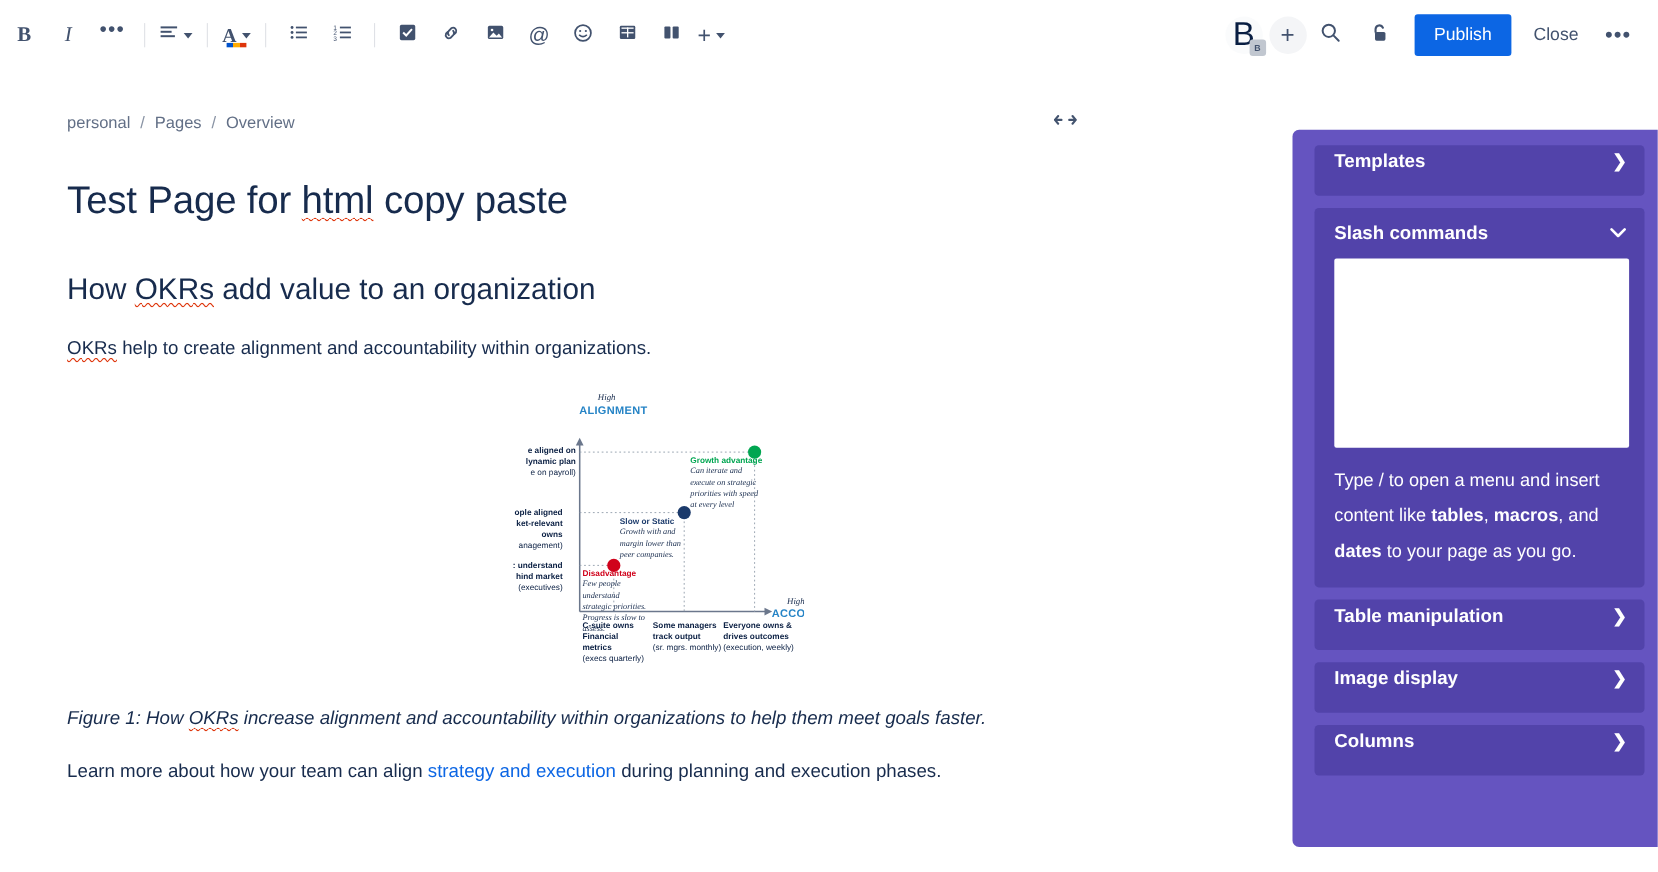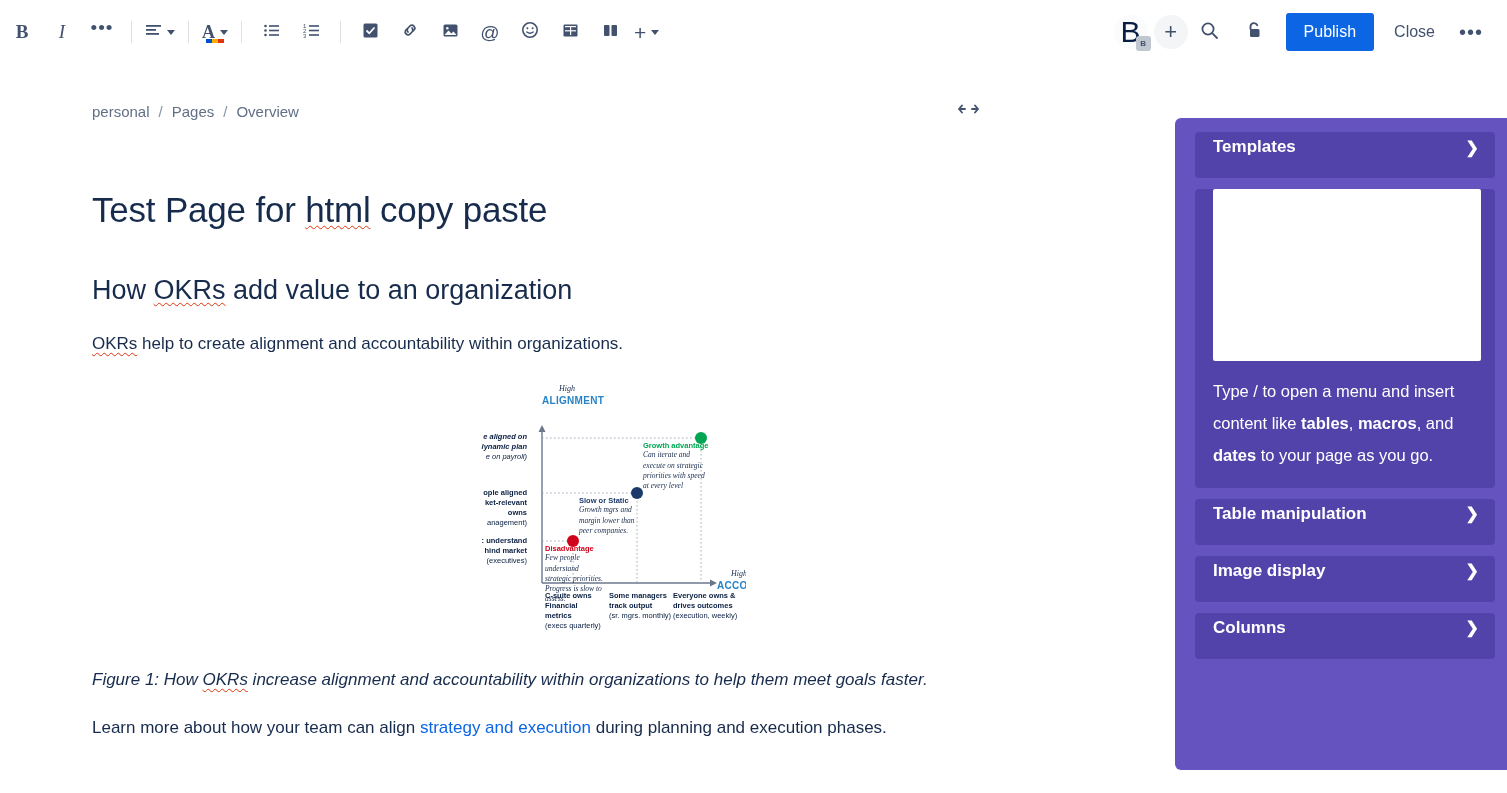--- a/index.html
+++ b/index.html
@@ -106,38 +106,38 @@
     background: transparent; border: none; color: #42526E;
     font-size: 20px; cursor: pointer; padding: 0 10px;
     letter-spacing: 1px; line-height: 8px;
   }
 
   
   .content {
     position: absolute; top: 64px; left: 0;
     width: 1160px; height: 729px;
     background: #fff;
-    padding: 36px 60px 0 92px;
+    padding: 36px 60px 0 61px;
   }
   .bc-row { display: flex; align-items: center; height: 22px; }
   .breadcrumb {
     display: flex; align-items: center;
     font-size: 15px; color: #626F86;
   }
   .breadcrumb .crumb { cursor: pointer; }
   .breadcrumb .sep { margin: 0 9px; color: #8993A4; }
   .width-toggle {
     margin-left: auto; margin-right: 116px;
     color: #44546F; cursor: pointer;
     display: flex; align-items: center;
   }
 
   h1.page-title {
     font-size: 35px; font-weight: 400;
-    color: #172B4D; margin: 68px 0 0 0;
+    color: #172B4D; margin: 41px 0 0 0;
     letter-spacing: -0.2px;
   }
   h2.section-title {
     font-size: 27px; font-weight: 400;
     color: #172B4D; margin: 45px 0 0 0;
   }
   p.body-text {
     font-size: 17px; color: #172B4D;
     margin: 26px 0 0 0; line-height: 1.45;
   }
@@ -452,21 +452,21 @@
 
           <line x1="131" y1="57" x2="290" y2="57" stroke="#9AA5B1" stroke-width="0.9" stroke-dasharray="1.6 2.4"></line>
           <line x1="131" y1="112" x2="226" y2="112" stroke="#9AA5B1" stroke-width="0.9" stroke-dasharray="1.6 2.4"></line>
           <line x1="131" y1="160" x2="162" y2="160" stroke="#9AA5B1" stroke-width="0.9" stroke-dasharray="1.6 2.4"></line>
 
           <line x1="162" y1="160" x2="162" y2="202" stroke="#9AA5B1" stroke-width="0.9" stroke-dasharray="1.6 2.4"></line>
           <line x1="226" y1="112" x2="226" y2="202" stroke="#9AA5B1" stroke-width="0.9" stroke-dasharray="1.6 2.4"></line>
           <line x1="290" y1="57" x2="290" y2="202" stroke="#9AA5B1" stroke-width="0.9" stroke-dasharray="1.6 2.4"></line>
         </svg>
 
-        <div class="ytick" style="left:24px; top:51px;font-style:italic;">
+        <div class="ytick" style="left:36px; top:51px;">
           <div>e aligned on</div>
           <div>lynamic plan</div>
           <div class="muted">e on payroll)</div>
         </div>
         <div class="ytick" style="left:24px; top:107px;">
           <div>ople aligned</div>
           <div>ket-relevant</div>
           <div>owns</div>
           <div class="muted">anagement)</div>
         </div>
@@ -479,21 +479,21 @@
         <div class="dot" style="left:284px; top:51px; width:12px; height:12px; background:#00A651;"></div>
         <div class="dot" style="left:220px; top:106px; width:12px; height:12px; background:#1B3A6B;"></div>
         <div class="dot" style="left:156px; top:154px; width:12px; height:12px; background:#D0021B;"></div>
 
         <div class="anno" style="left:232px; top:60px; width:66px;">
           <div class="head" style="color:#00A651;">Growth advantage</div>
           <div class="desc">Can iterate and execute on strategic priorities with speed at every level</div>
         </div>
         <div class="anno" style="left:168px; top:115px; width:58px;">
           <div class="head" style="color:#1B3A6B;">Slow or Static</div>
-          <div class="desc">Growth mgrs and margin lower than peer companies.</div>
+          <div class="desc">Growth with and margin lower than peer companies.</div>
         </div>
         <div class="anno" style="left:134px; top:163px; width:58px;">
           <div class="head" style="color:#D0021B;">Disadvantage</div>
           <div class="desc">Few people understand strategic priorities. Progress is slow to assess.</div>
         </div>
 
         <div class="xtick" style="left:134px; top:210px;">
           <div>C-suite owns</div>
           <div>Financial</div>
           <div>metrics</div>
@@ -525,20 +525,28 @@
 </div>
 
 <div class="panel">
 
   <div class="panel-item">
     <span>Templates</span>
     <span class="chev">❯</span>
   </div>
 
   <div class="panel-section">
+    <div class="hdr">
+      <span>Slash commands</span>
+      <span class="chev">
+        <svg width="16" height="11" viewBox="0 0 16 11">
+          <path d="M2 2.5 L8 8.5 L14 2.5" stroke="#fff" stroke-width="2.4" fill="none" stroke-linecap="round" stroke-linejoin="round"></path>
+        </svg>
+      </span>
+    </div>
     <div class="media-box"></div>
     <div class="panel-desc">
       <span>Type / to open a menu and insert content like </span><b>tables</b><span>, </span><b>macros</b><span>, and </span><b>dates</b><span> to your page as you go.</span>
     </div>
   </div>
 
   <div class="panel-item">
     <span>Table manipulation</span>
     <span class="chev">❯</span>
   </div>

